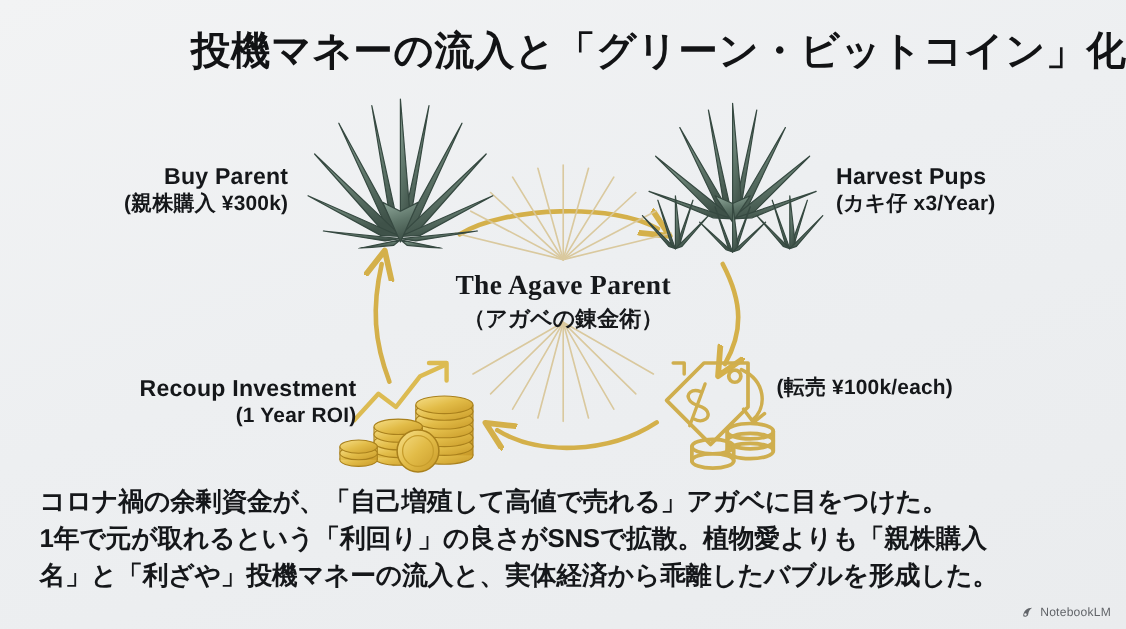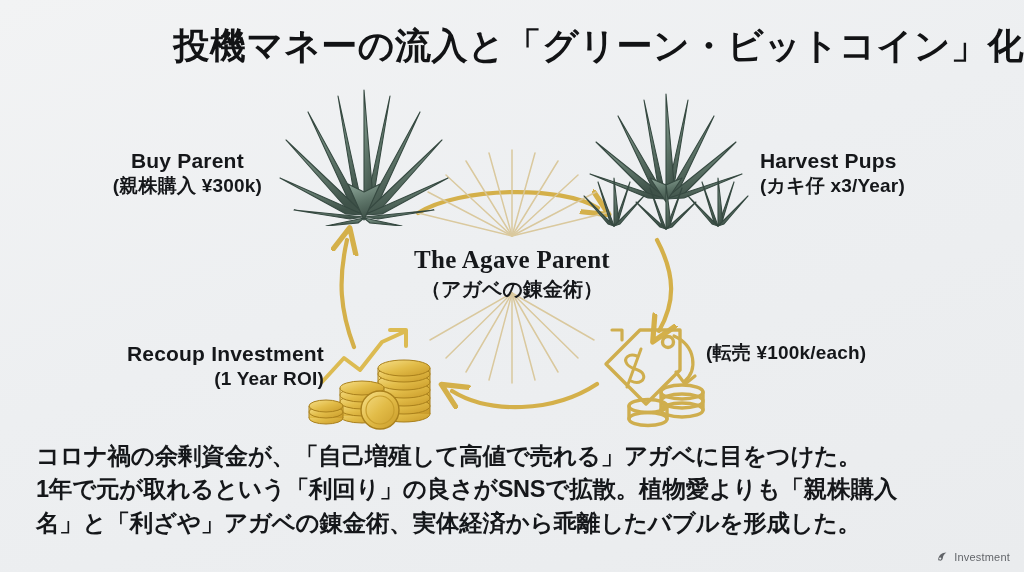--- a/index.html
+++ b/index.html
@@ -65,21 +65,21 @@
   }
   .node-label .jp {
     display: block;
     font-size: 19px;
     font-weight: 700;
     letter-spacing: 0.2px;
   }
   .node-label.right-align { text-align: right; }
   .node-label.left-align  { text-align: left; }
 
-  #label-buy    { top: 60px;  right: 762px; text-align: center; }
+  #label-buy    { top: 60px;  right: 762px; text-align: right; }
   #label-harvest{ top: 60px;  left: 760px;  text-align: left; }
   #label-recoup { top: 253px; right: 700px; text-align: right; }
   #label-resell { top: 253px; left: 706px;  text-align: left; }
 
   
   #center-text {
     position: absolute;
     top: 158px;
     left: 0;
     width: 1024px;
@@ -357,25 +357,25 @@
 
     <div id="center-text">
       <span class="en">The Agave Parent</span>
       <span class="jp">（アガベの錬金術）</span>
     </div>
   </div>
 
   <div id="caption">
     <span class="cline">コロナ禍の余剰資金が、「自己増殖して高値で売れる」アガベに目をつけた。</span>
     <span class="cline">1年で元が取れるという「利回り」の良さがSNSで拡散。植物愛よりも「親株購入</span>
-    <span class="cline">名」と「利ざや」アガベの錬金術、実体経済から乖離したバブルを形成した。</span>
+    <span class="cline">名」と「利ざや」投機マネーの流入と、実体経済から乖離したバブルを形成した。</span>
   </div>
 
   <div id="watermark">
     <svg width="12" height="12" viewBox="0 0 12 12">
       <path d="M1.2,9.2 C1.2,4.6 4.6,1.6 9.4,1.6 C7.2,3.0 6.0,5.2 5.8,7.2
                C5.6,9.0 4.2,9.8 2.8,9.6 Z" fill="#4a4d52"></path>
       <circle cx="3.2" cy="7.6" r="1.1" fill="#eef0f2"></circle>
     </svg>
-    <span class="wm-text">Investment</span>
+    <span class="wm-text">NotebookLM</span>
   </div>
 
 </div>
 
 </body></html>

